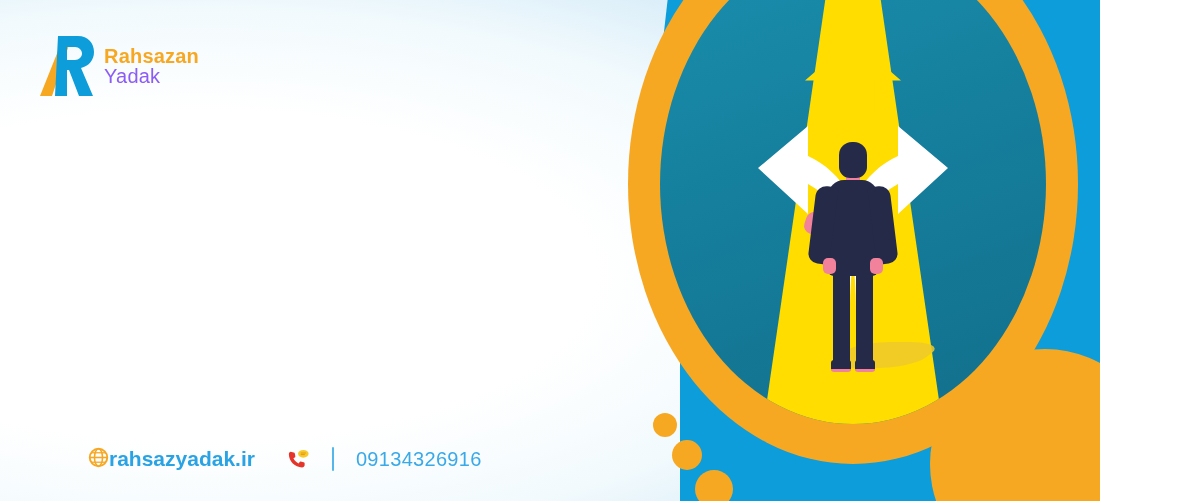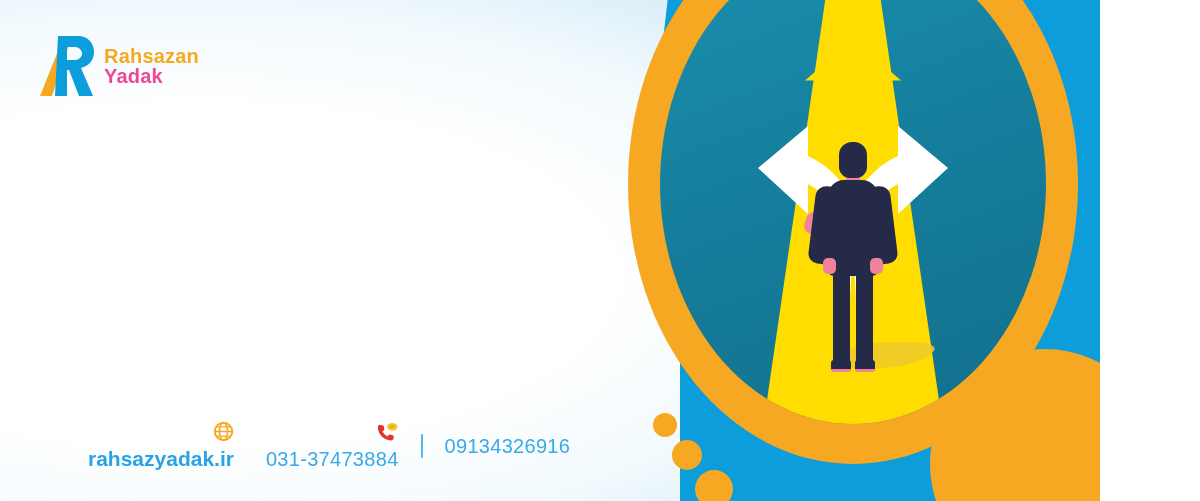--- a/index.html
+++ b/index.html
@@ -122,37 +122,37 @@
   .dots-tr .d2{right:78px;top:62px;width:26px;height:26px;}
   .dots-tr .d3{right:50px;top:102px;width:18px;height:18px;}
   .dots-bl .d1{left:653px;top:413px;width:24px;height:24px;}
   .dots-bl .d2{left:672px;top:440px;width:30px;height:30px;}
   .dots-bl .d3{left:695px;top:470px;width:38px;height:38px;}
   
   .logo{position:absolute;left:34px;top:34px;display:flex;align-items:center;gap:8px;}
   .logo-mark{position:relative;width:62px;height:64px;}
   .logo-text{display:flex;flex-direction:column;line-height:1.02;}
   .logo-l1{font-size:20px;font-weight:bold;color:#f7a823;letter-spacing:.2px;}
-  .logo-l2{font-size:20px;font-weight:bold;color:#ec4899;letter-spacing:.2px;}
+  .logo-l2{font-size:20px;font-weight:normal;color:#8b5cf6;letter-spacing:.2px;}
   
   .headline{
     position:absolute;left:60px;top:196px;width:520px;
     text-align:right;direction:rtl;
     color:#101010;font-weight:bold;
     font-size:38px;line-height:1.62;
     letter-spacing:-0.5px;
   }
   .headline div{white-space:nowrap;}
   
   .contact{
     position:absolute;left:88px;bottom:30px;
     display:flex;align-items:center;gap:10px;
     font-size:20px;font-weight:bold;color:#2aa3e4;
   }
-  .contact .grp{display:flex;align-items:flex-end;gap:5px;flex-direction:column;}
+  .contact .grp{display:flex;align-items:flex-start;}
   .site-name{color:#2aa3e4;font-weight:bold;font-size:21px;}
   .phone-num{color:#3aa9e8;font-weight:normal;font-size:20px;letter-spacing:.3px;}
   .divider{
     width:2px;height:24px;background:#55b6ea;margin:0 12px;border-radius:1px;
   }
   svg{display:block;}
 </style>
 </head>
 <body>
 
@@ -242,21 +242,20 @@
 
     <div class="grp" style="margin-left:22px;">
       <span>
         <svg viewBox="0 0 26 24" width="23" height="21">
           <path d="M4 3 C3 3 2 4.2 2 6 C2 14 9 21 17 21 C18.6 21 20 20 20 18.6 L20 16.4 C20 15.6 19.4 15 18.6 15 L15.6 14.4 C15 14.3 14.4 14.6 14.1 15.1 L13.2 16.6 C10.6 15.4 8.4 13.2 7.2 10.6 L8.7 9.7 C9.2 9.4 9.5 8.8 9.4 8.2 L8.8 5.2 C8.7 4.5 8.1 4 7.4 4 Z" fill="#E5342A"></path>
           <ellipse cx="18.5" cy="5.5" rx="6" ry="4.4" fill="#F7C92B"></ellipse>
           <line x1="15.6" y1="4.6" x2="21.4" y2="4.6" stroke="#E08A12" stroke-width="0.9"></line>
           <line x1="15.6" y1="6.4" x2="20.2" y2="6.4" stroke="#E08A12" stroke-width="0.9"></line>
         </svg>
       </span>
-      <span class="phone-num">031-37473884</span>
     </div>
 
     <span class="divider"></span>
 
     <span class="phone-num">09134326916</span>
   </div>
 
 </div>
 
 </body></html>

